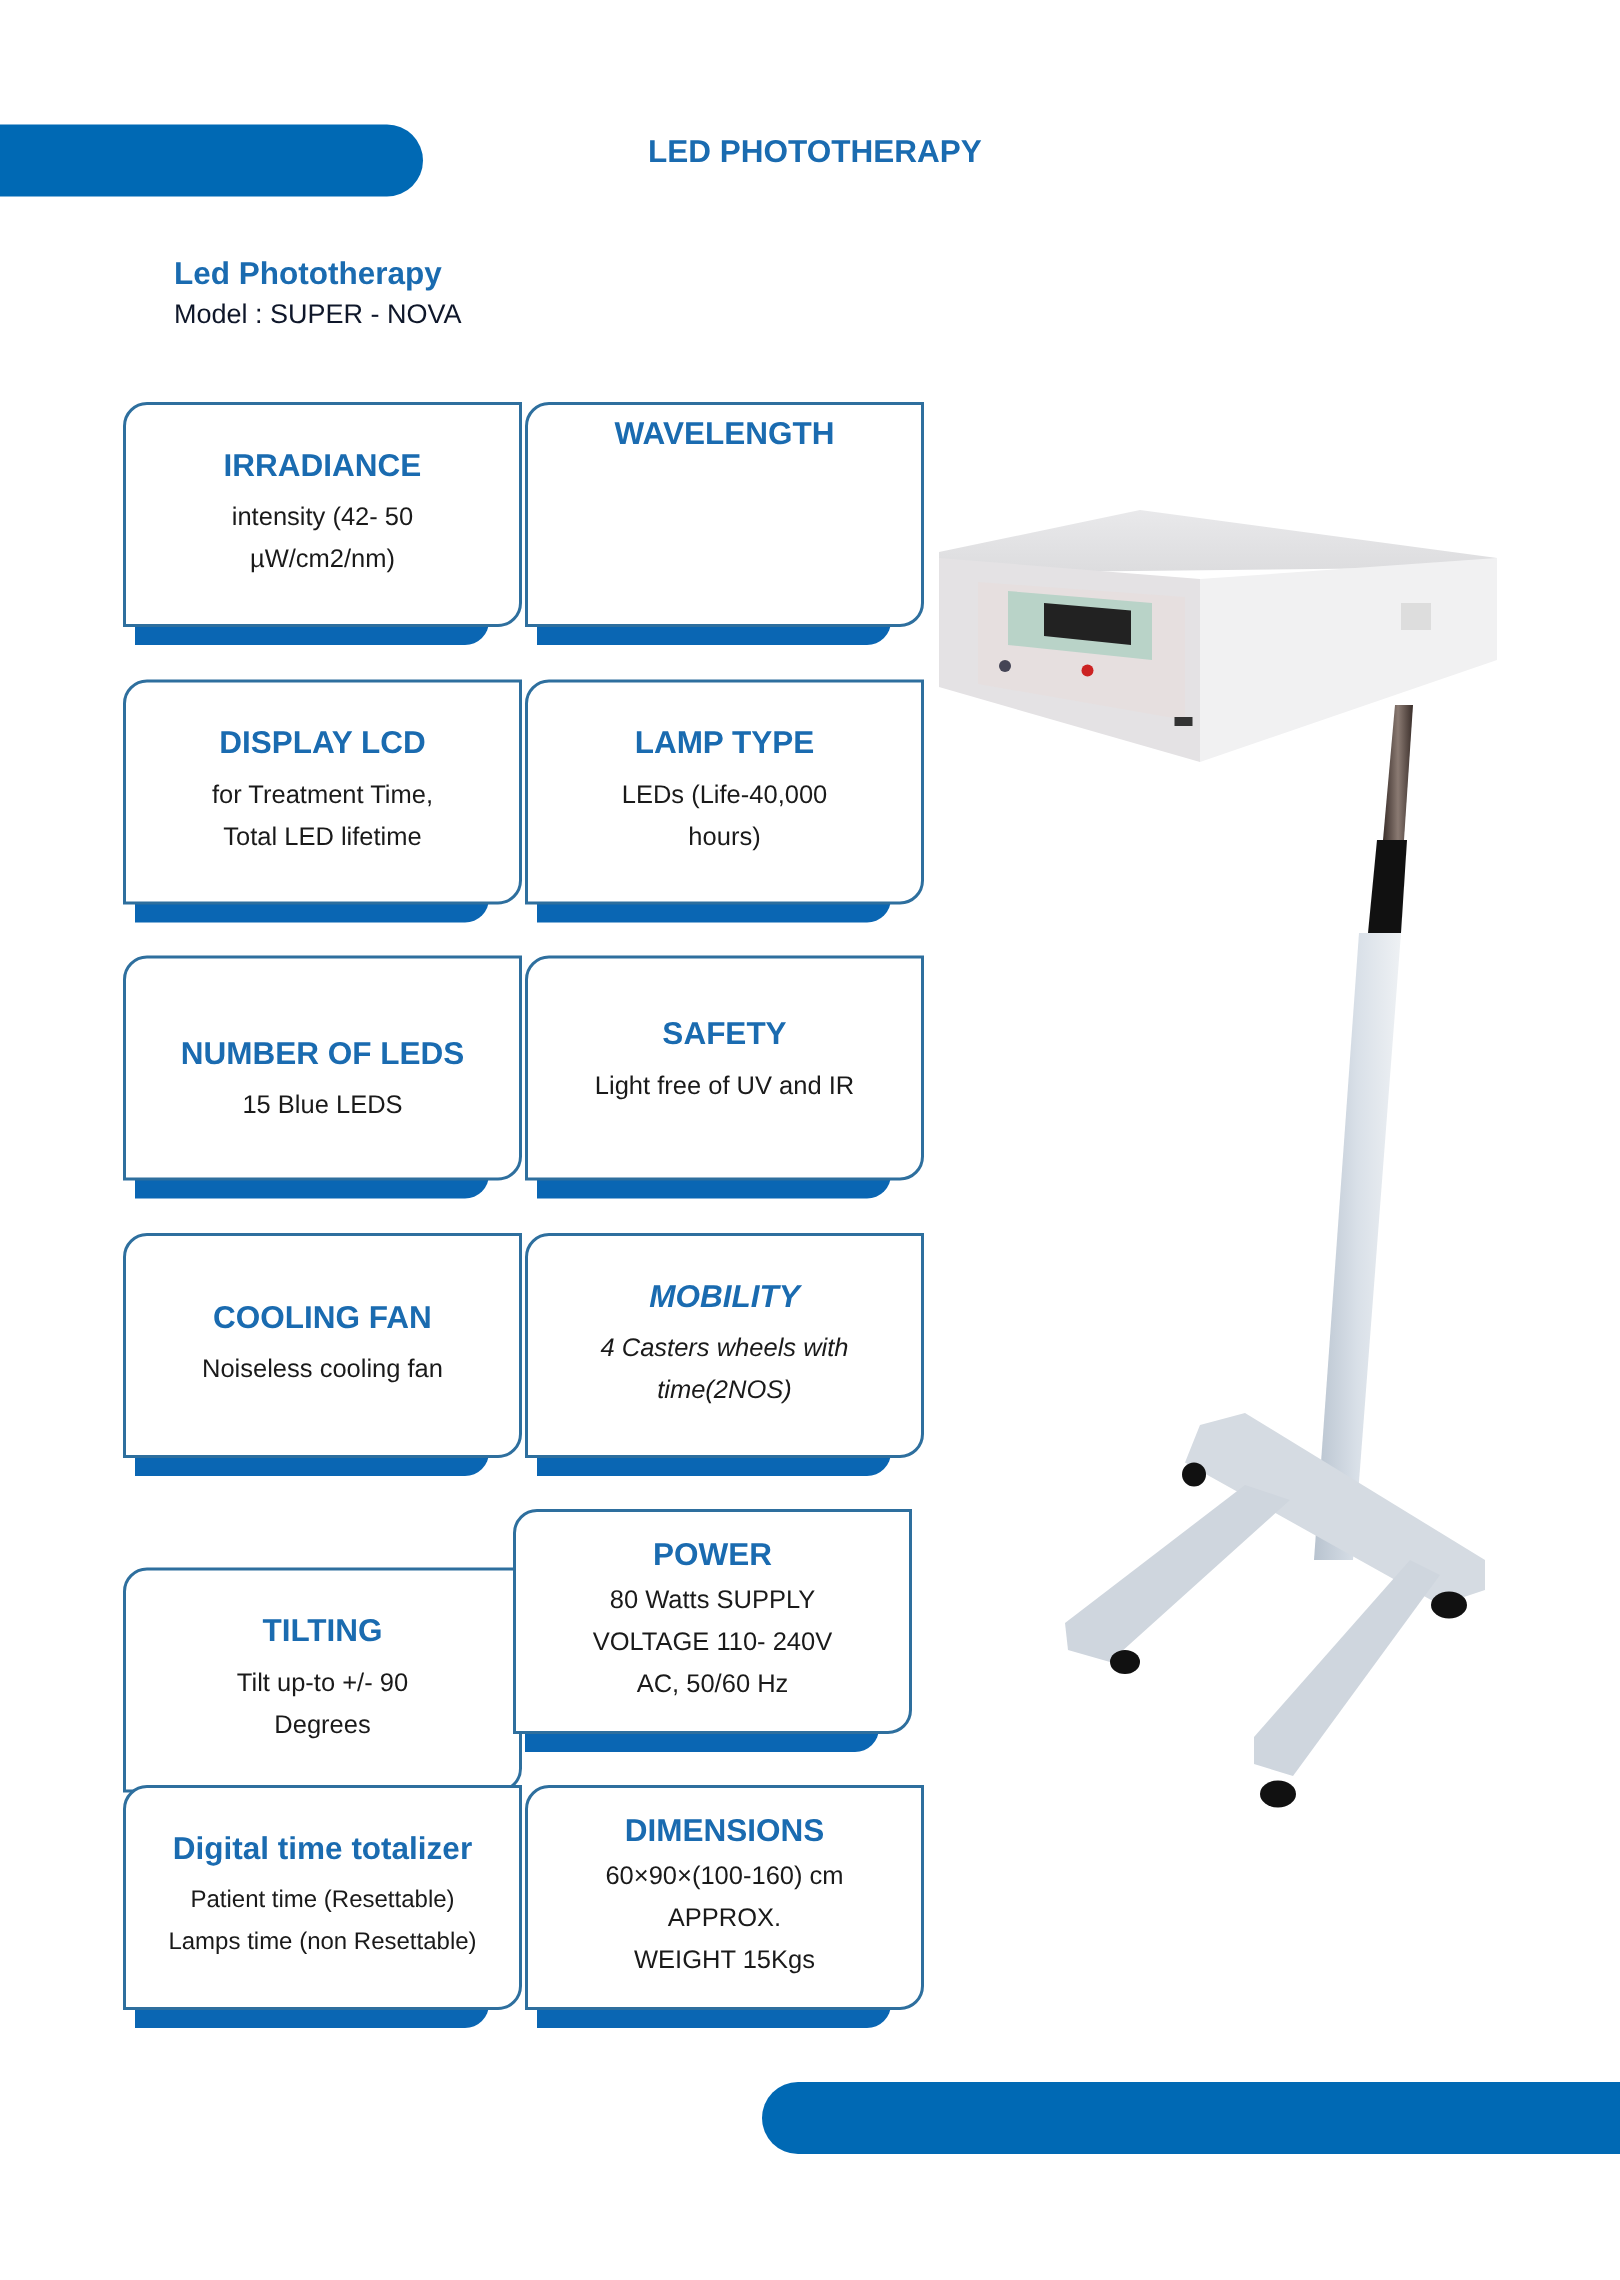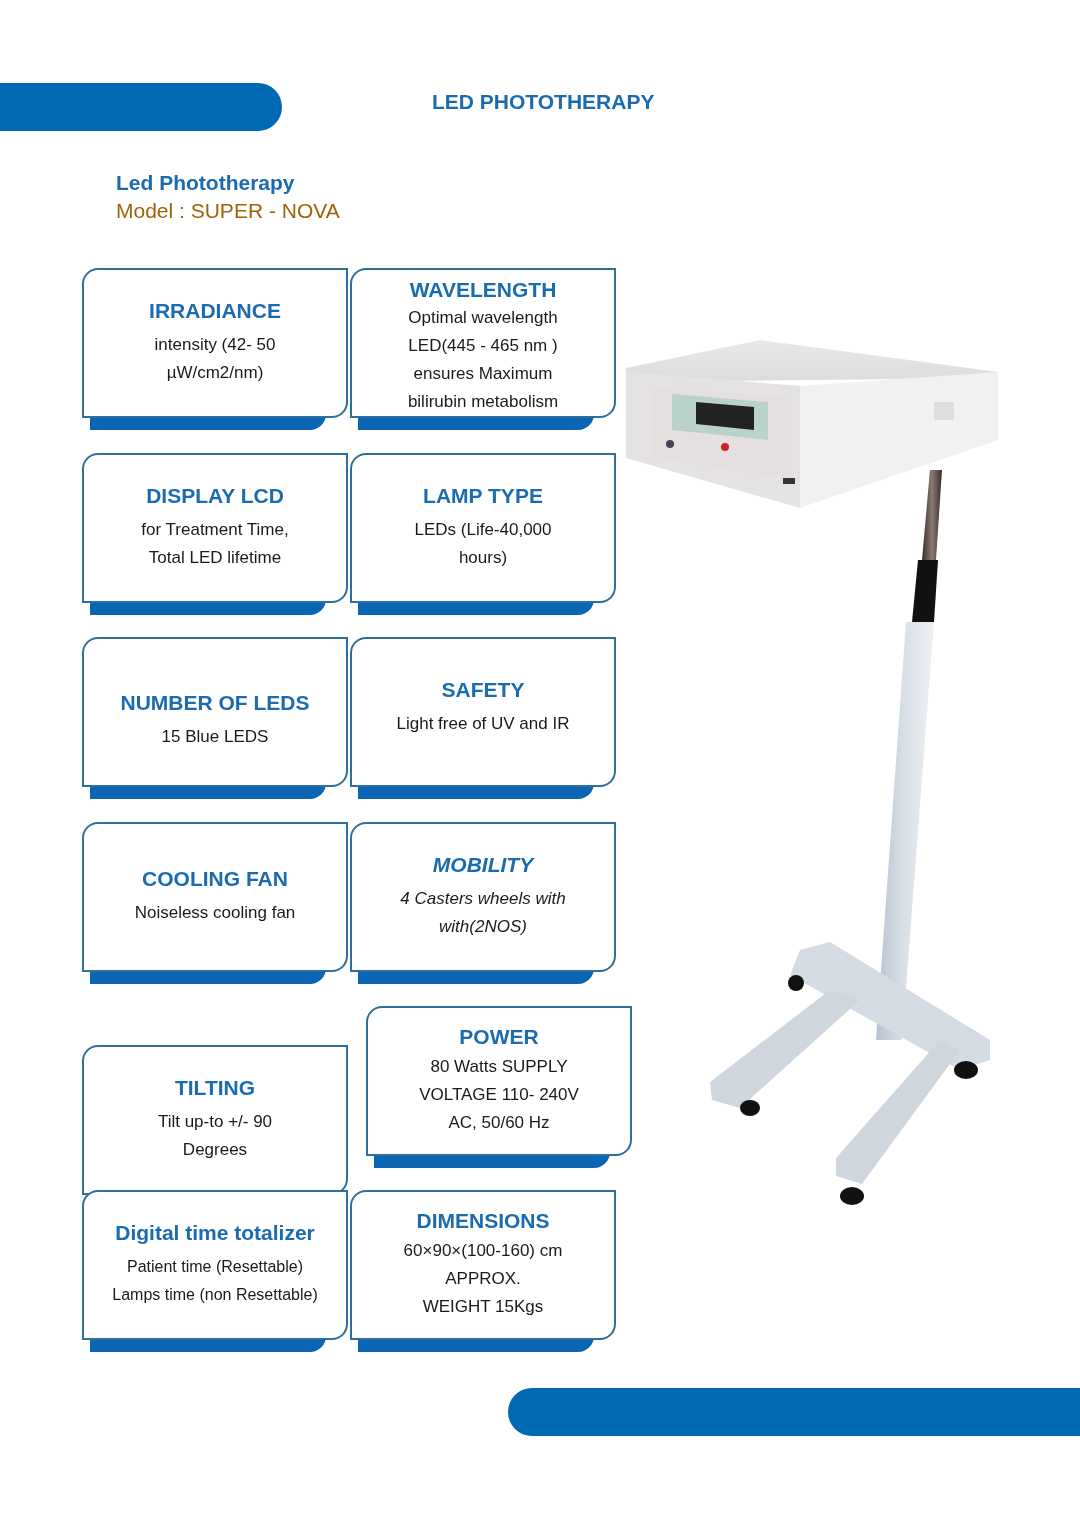--- a/index.html
+++ b/index.html
@@ -21,21 +21,21 @@
       font-size: 21px; font-weight: bold; color: #1a6bb0; letter-spacing: 0px;
       font-family: "Liberation Sans", sans-serif;
     }
     .product-name {
       position: absolute; left: 116px; top: 171px;
       font-size: 21px; font-weight: bold; color: #1a6bb0;
       font-family: "Liberation Sans", sans-serif;
     }
     .product-model {
       position: absolute; left: 116px; top: 199px;
-      font-size: 21px; color: #a16207; font-family: "Liberation Sans", sans-serif;
+      font-size: 18px; color: #0f172a; font-family: "Liberation Sans", sans-serif;
     }
     .card-wrap {
       position: absolute; width: 244px; height: 162px;
     }
     .card-shadow {
       position: absolute; left: 8px; top: 12px; width: 236px; height: 150px;
       background: #0a66b3; border-radius: 0 0 16px 0;
     }
     .card {
       position: absolute; left: 0; top: 0; width: 266px; height: 150px;
@@ -72,26 +72,20 @@
     <div class="card-body">
       <div>intensity (42- 50</div>
       <div>µW/cm2/nm)</div>
     </div>
   </div>
 </div>
 <div class="card-wrap" style="left:350px;top:268px;">
   <div class="card-shadow"></div>
   <div class="card" style="justify-content:flex-start;padding-top:8px;">
     <div class="card-title" style="margin-bottom:2px;">WAVELENGTH</div>
-    <div class="card-body">
-      <div>Optimal wavelength</div>
-      <div>LED(445 - 465 nm )</div>
-      <div>ensures Maximum</div>
-      <div>bilirubin metabolism</div>
-    </div>
   </div>
 </div>
 
 <div class="card-wrap" style="left:82px;top:453px;">
   <div class="card-shadow"></div>
   <div class="card">
     <div class="card-title">DISPLAY LCD</div>
     <div class="card-body">
       <div>for Treatment Time,</div>
       <div>Total LED lifetime</div>
@@ -136,36 +130,36 @@
       <div>Noiseless cooling fan</div>
     </div>
   </div>
 </div>
 <div class="card-wrap" style="left:350px;top:822px;font-style:italic;">
   <div class="card-shadow"></div>
   <div class="card">
     <div class="card-title">MOBILITY</div>
     <div class="card-body">
       <div>4 Casters wheels with</div>
-      <div>with(2NOS)</div>
+      <div>time(2NOS)</div>
     </div>
   </div>
 </div>
 
 <div class="card-wrap" style="left:82px;top:1006px;margin-top:39px;">
   <div class="card-shadow"></div>
   <div class="card">
     <div class="card-title">TILTING</div>
     <div class="card-body">
       <div>Tilt up-to +/- 90</div>
       <div>Degrees</div>
     </div>
   </div>
 </div>
-<div class="card-wrap" style="left:366px;top:1006px;">
+<div class="card-wrap" style="left:342px;top:1006px;">
   <div class="card-shadow"></div>
   <div class="card">
     <div class="card-title" style="margin-bottom:4px;">POWER</div>
     <div class="card-body">
       <div>80 Watts SUPPLY</div>
       <div>VOLTAGE 110- 240V</div>
       <div>AC, 50/60 Hz</div>
     </div>
   </div>
 </div>

